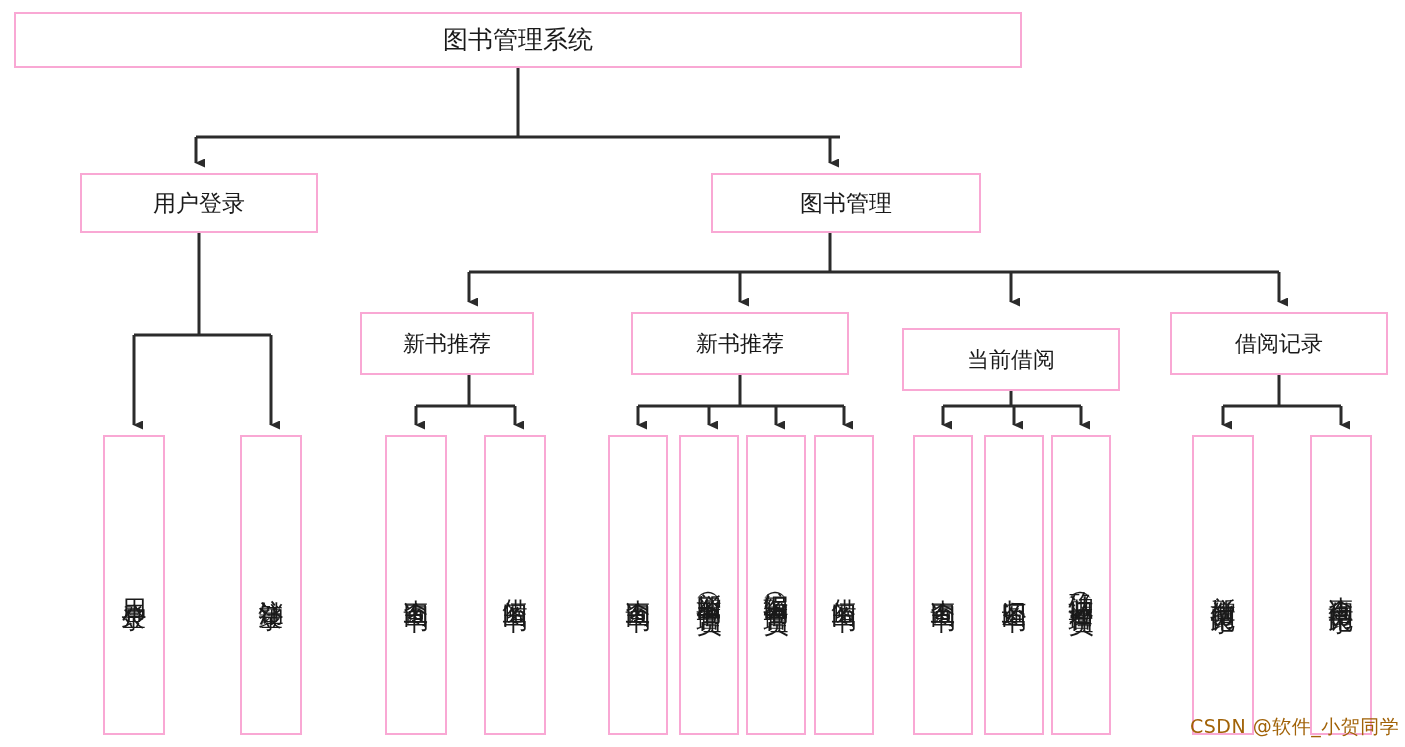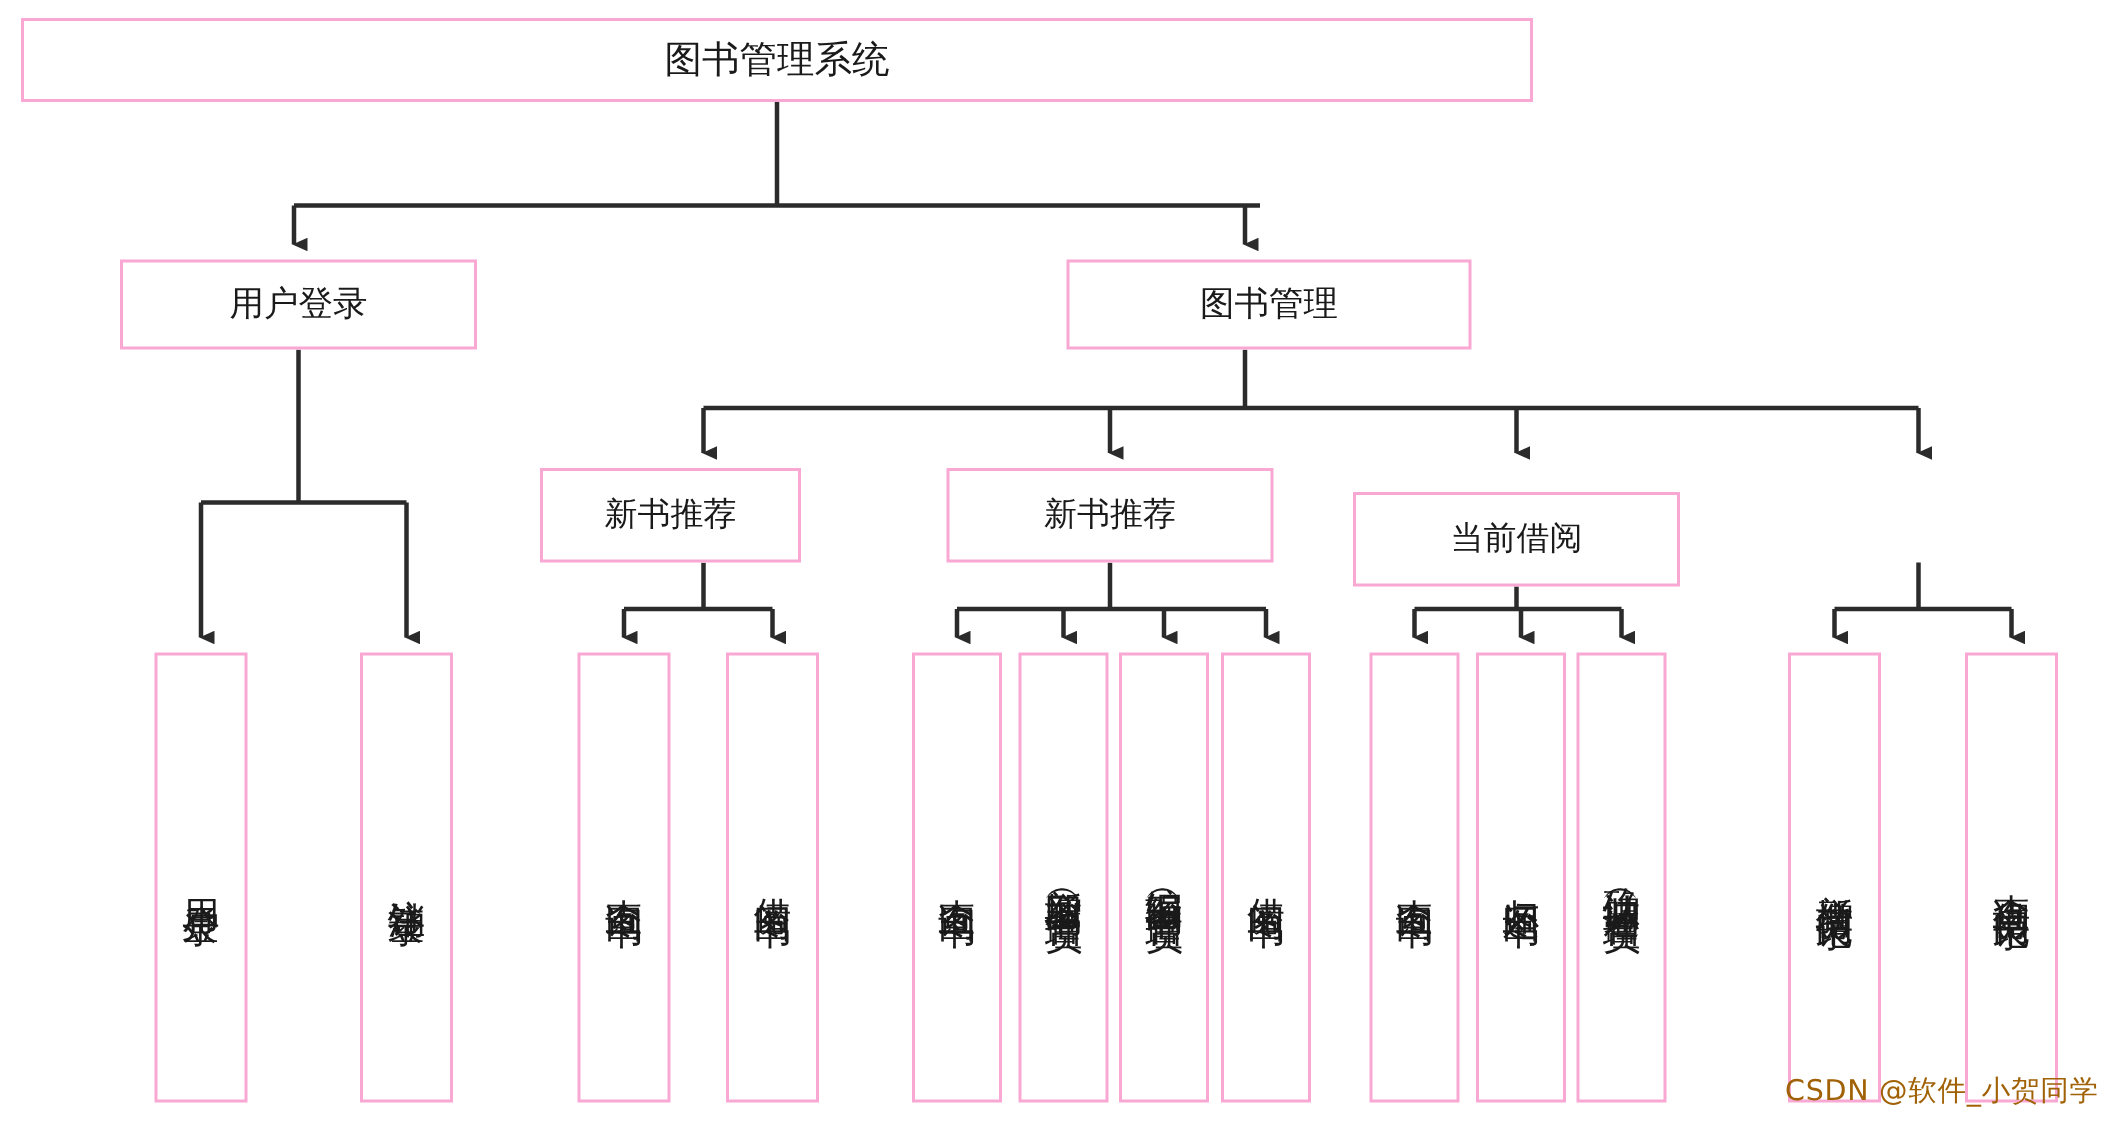--- a/index.html
+++ b/index.html
@@ -126,20 +126,23 @@
 
   <div class="node-box lvl2" style="left:360px; top:312px; width:174px; height:63px;">
     <span class="node-label">新书推荐</span>
   </div>
   <div class="node-box lvl2" style="left:631px; top:312px; width:218px; height:63px;">
     <span class="node-label">新书推荐</span>
   </div>
   <div class="node-box lvl2" style="left:902px; top:312px; width:218px; height:63px;margin-top:16px;">
     <span class="node-label">当前借阅</span>
   </div>
+  <div class="node-box lvl2" style="left:1170px; top:312px; width:218px; height:63px;">
+    <span class="node-label">借阅记录</span>
+  </div>
 
   <div class="node-box leaf" style="left:103px; top:435px; width:62px; height:300px;">
     <span class="node-label">用户登录</span>
   </div>
   <div class="node-box leaf" style="left:240px; top:435px; width:62px; height:300px;">
     <span class="node-label">注销登录</span>
   </div>
 
   <div class="node-box leaf" style="left:385px; top:435px; width:62px; height:300px;">
     <span class="node-label">查询图书</span>

